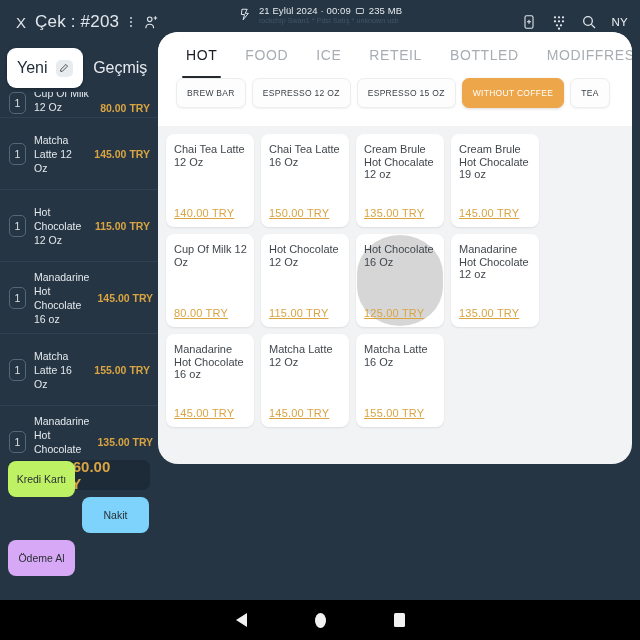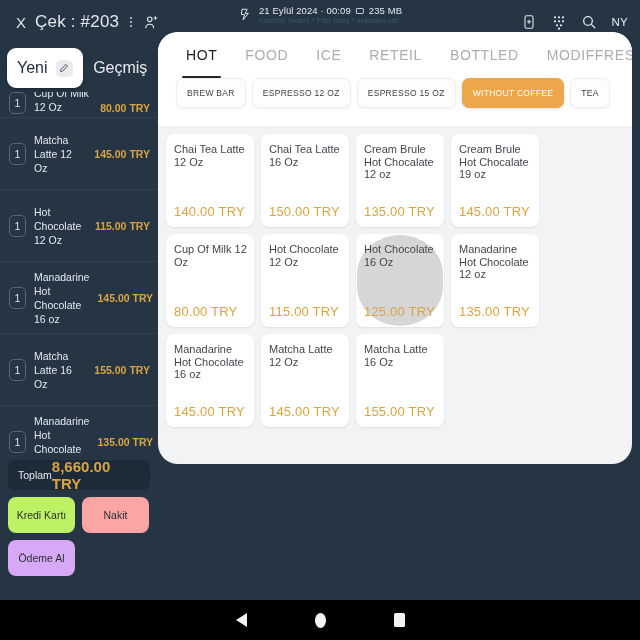--- a/index.html
+++ b/index.html
@@ -119,21 +119,21 @@
     display: flex; flex-wrap: wrap; gap: 7px;
   }
   .paybtn {
     height: 36px; border-radius: 8px;
     display: flex; align-items: center; justify-content: center;
     font-size: 10.5px; color: #2a2f35;
     width: calc(50% - 4px);
   }
   .paybtn.wide { width: calc(50% - 4px); }
   .pay-credit { background: #bef264; }
-  .pay-cash   { background: #fca5a5; }
+  .pay-cash   { background: #7dd3fc; margin-top: 36px; }
   .pay-take   { background: #d6a8f5; }
 
   
   .rightpanel {
     position: absolute; left: 158px; top: 32px;
     width: 474px; height: 432px;
     background: #f2f3f4;
     border-radius: 20px;
     overflow: hidden;
   }
@@ -182,21 +182,21 @@
     background: #ffffff; border-radius: 8px;
     box-shadow: 0 1px 2px rgba(0,0,0,.09);
     overflow: hidden;
   }
   .card-name {
     position: absolute; top: 9px; left: 8px; right: 7px;
     font-size: 11px; color: #41474d; line-height: 12.5px;
   }
   .card-price {
     position: absolute; left: 8px; bottom: 8px;
-    font-size: 13px; color: #d9a441; letter-spacing: .2px;
+    font-size: 11px; color: #d9a441; letter-spacing: .2px; text-decoration: underline;
   }
   .card.pressed .ripple {
     position: absolute; left: 1px; top: 1px;
     width: 86px; height: 91px;
     background: #d6d6d6;
     border-radius: 46px / 42px;
   }
   .card.pressed .card-name,
   .card.pressed .card-price { z-index: 2; }
 

